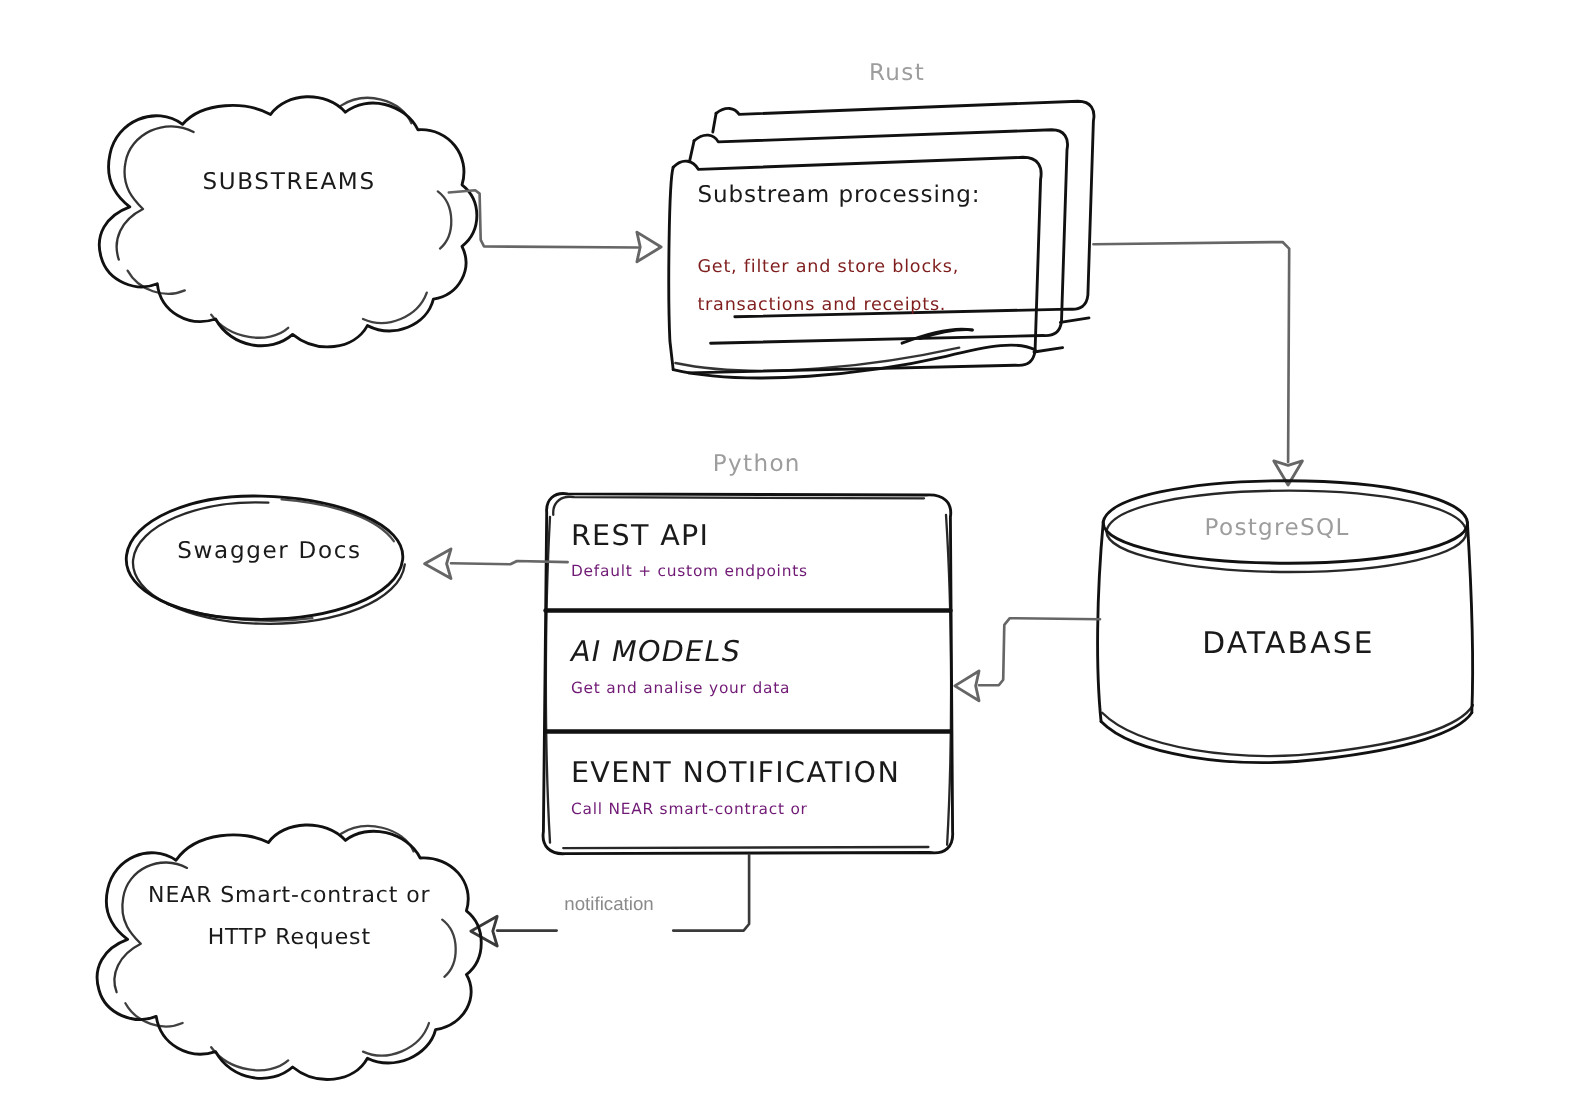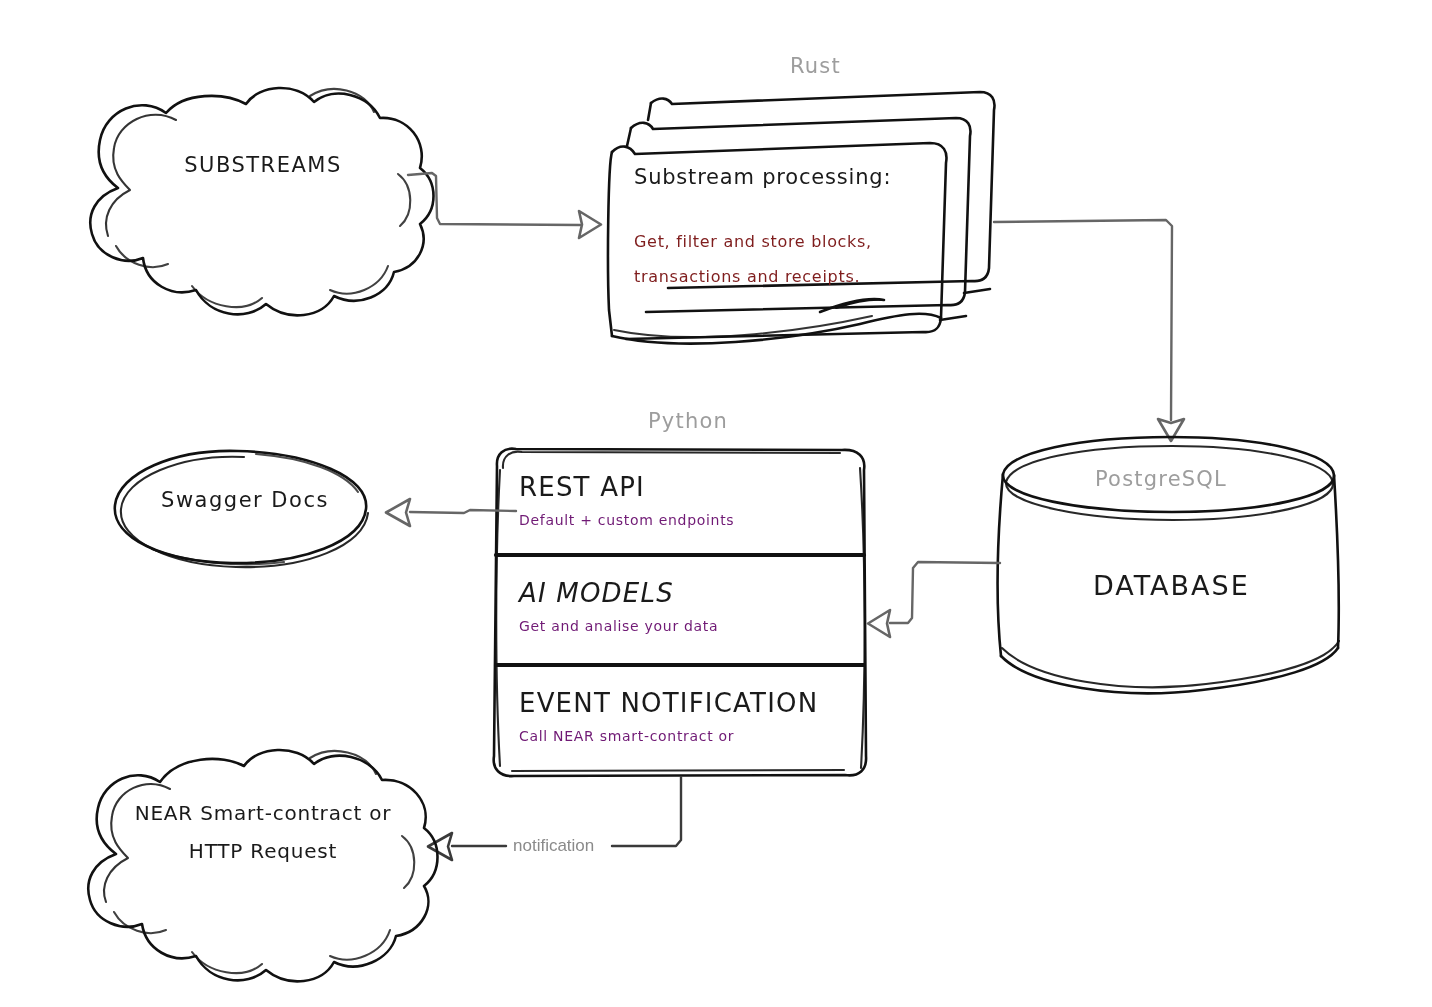--- a/index.html
+++ b/index.html
@@ -319,21 +319,21 @@
         C 108 868, 100 886, 106 902" opacity="0.85"></path>
       <path class="stroke-thin" d="M114 912 C 124 930, 148 938, 166 930" opacity="0.8"></path>
       <path class="stroke-thin" d="M192 952 C 208 974, 244 980, 262 964" opacity="0.8"></path>
       <path class="stroke-thin" d="M330 956 C 352 966, 382 954, 390 930" opacity="0.8"></path>
       <path class="stroke-thin" d="M404 888 C 418 876, 418 848, 402 836" opacity="0.8"></path>
       <path class="stroke-thin" d="M310 758 C 332 744, 366 752, 376 774" opacity="0.8"></path>
     </g>
 
   </svg>
 
-  <div class="label node-title" style="left:168px; top:153px; width:190px; text-align:center;">SUBSTREAMS</div>
+  <div class="label node-title" style="left:184px; top:153px; width:190px; text-align:left;">SUBSTREAMS</div>
 
   <div class="tech-label" style="left:790px; top:54px;">Rust</div>
 
   <div class="label doc-title" style="left:634px; top:165px;">Substream processing:</div>
 
   <div class="label doc-body" style="left:634px; top:221px;">Get, filter and store blocks,</div>
 
   <div class="label doc-body" style="left:634px; top:256px;">transactions and receipts.</div>
 
   <div class="tech-label" style="left:648px; top:409px;">Python</div>
@@ -346,19 +346,19 @@
 
   <div class="label sec-head" style="left:519px; top:472px;">REST API</div>
   <div class="label sec-sub" style="left:519px; top:512px;">Default + custom endpoints</div>
 
   <div class="label sec-head" style="left:519px; top:578px;font-style:italic;">AI MODELS</div>
   <div class="label sec-sub" style="left:519px; top:618px;">Get and analise your data</div>
 
   <div class="label sec-head" style="left:519px; top:688px;">EVENT NOTIFICATION</div>
   <div class="label sec-sub" style="left:519px; top:728px;">Call NEAR smart-contract or</div>
 
-  <div class="edge-label" style="left:513px; top:836px;">notification</div>
+  <div class="edge-label" style="left:513px; top:812px;">notification</div>
 
   <div class="label cloud-text" style="left:113px; top:791px; width:300px;">NEAR Smart-contract or</div>
 
   <div class="label cloud-text" style="left:113px; top:829px; width:300px;">HTTP Request</div>
 
 </div>
 
 </body></html>

